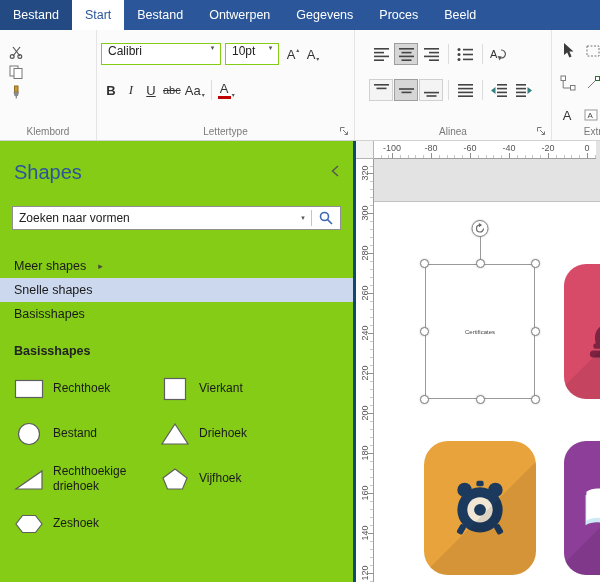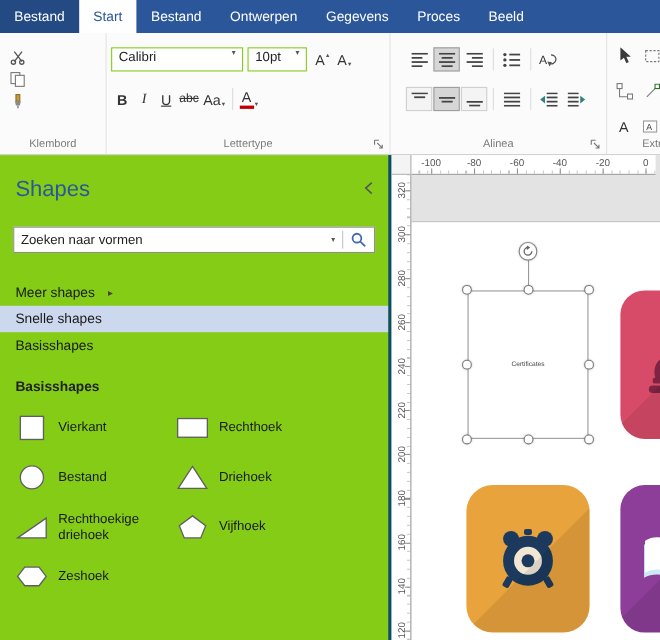--- a/index.html
+++ b/index.html
@@ -387,29 +387,29 @@
           <span>Snelle shapes</span>
         </div>
         <div class="sp-nav-item">
           <span>Basisshapes</span>
         </div>
       </div>
       <div class="sp-section">Basisshapes</div>
       <div class="sp-grid">
         <div class="sp-item">
           <svg width="30" height="24">
+              <rect class="shape-outline" x="1.5" y="3.5" width="27" height="17"></rect>
+            </svg>
+          <span class="sp-item-label">Rechthoek</span>
+        </div>
+        <div class="sp-item">
+          <svg width="30" height="24">
               <rect class="shape-outline" x="4.5" y="1.5" width="21" height="21"></rect>
             </svg>
           <span class="sp-item-label">Vierkant</span>
-        </div>
-        <div class="sp-item">
-          <svg width="30" height="24">
-              <rect class="shape-outline" x="1.5" y="3.5" width="27" height="17"></rect>
-            </svg>
-          <span class="sp-item-label">Rechthoek</span>
         </div>
         <div class="sp-item">
           <svg width="30" height="24">
               <circle class="shape-outline" cx="15" cy="12" r="10.5"></circle>
             </svg>
           <span class="sp-item-label">Bestand</span>
         </div>
         <div class="sp-item">
           <svg width="30" height="24">
               <polygon class="shape-outline" points="15,2 28,22 2,22"></polygon>

